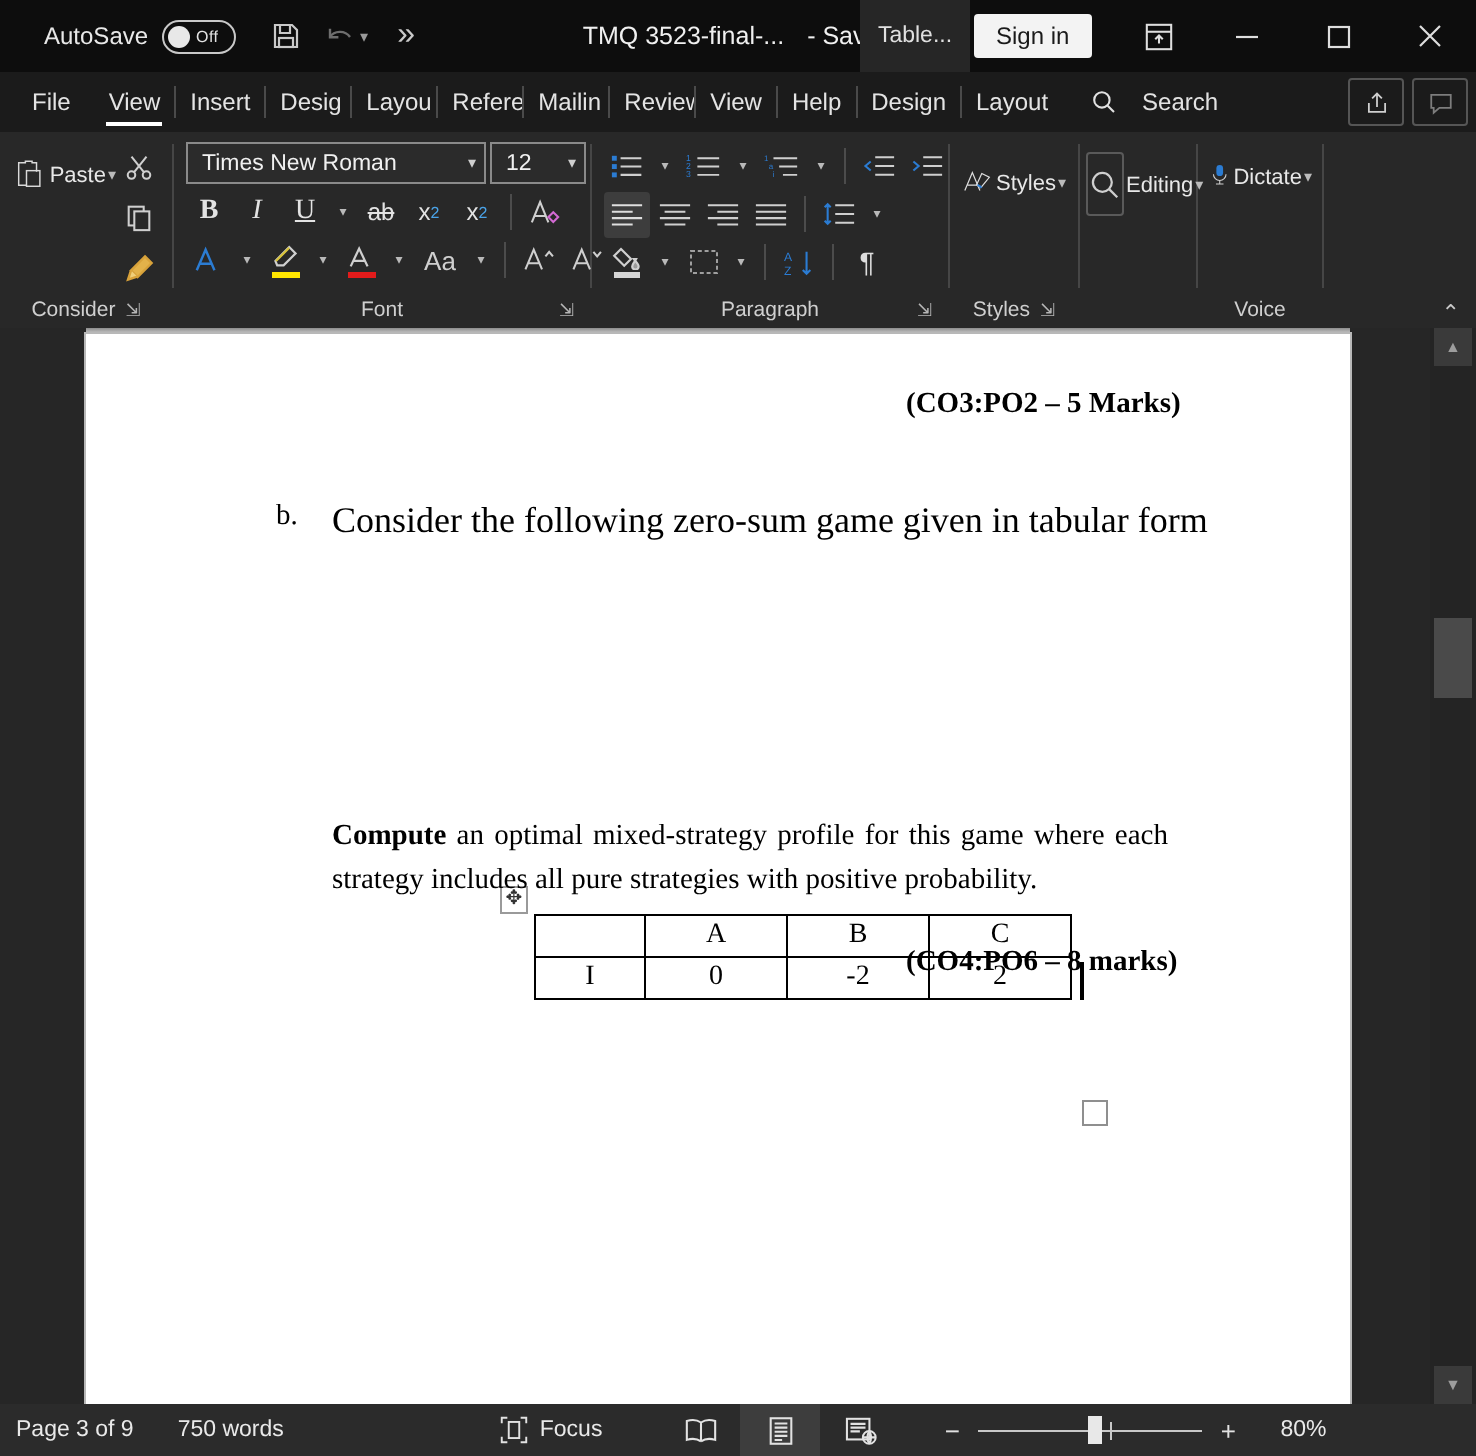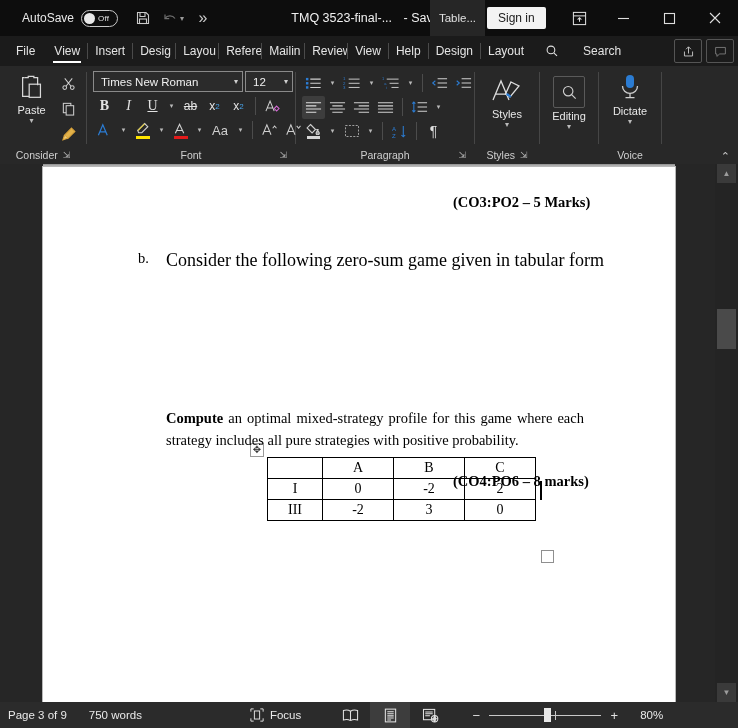--- a/index.html
+++ b/index.html
@@ -66,21 +66,21 @@
     color: #e4e4e4; position: relative; max-width: 42px; overflow: hidden;
     white-space: nowrap;
   }
   .tab.wide { max-width: none; }
   .tab.first { padding-left: 16px; padding-right: 12px; max-width: none; }
   .tab.active::after {
     content: ""; position: absolute; left: 6px; right: 6px; bottom: 3px;
     height: 2px; background: #ffffff;
   }
   .tab-sep { width: 1px; background: #4a4a4a; margin: 7px 0; }
-  .searchbox { display: flex; align-items: center; gap: 24px; margin-left: 14px; color: #e2e2e2; font-size: 12px; }
+  .searchbox { display: flex; align-items: center; gap: 12px; margin-left: 14px; color: #e2e2e2; font-size: 12px; }
   .tabsrow .right-ico { position: absolute; right: 4px; top: 3px; display: flex; gap: 4px; }
   .sq-btn {
     width: 28px; height: 24px; border: 1px solid #555; border-radius: 2px;
     display: flex; align-items: center; justify-content: center; color: #cfcfcf;
   }
   .sq-btn.muted { color: #7d7d7d; }
 
   
   .ribbon {
     height: 98px; background: #282828; display: flex; align-items: stretch;
@@ -89,21 +89,21 @@
   .grp { display: flex; flex-direction: column; position: relative; }
   .grp-body { flex: 1; display: flex; align-items: flex-start; padding: 4px 6px 0 6px; }
   .grp-label {
     height: 19px; display: flex; align-items: center; justify-content: center;
     font-size: 10.5px; color: #cfcfcf; gap: 5px;
   }
   .grp-div { width: 1px; background: #464646; margin: 6px 0 20px 0; }
   .dlg-launch { font-size: 9px; color: #b5b5b5; }
 
   .bigbtn {
-    display: flex; flex-direction: column; align-items: center; justify-content: flex-start;
+    display: flex; flex-direction: row; align-items: center; justify-content: flex-start;
     width: 52px; padding-top: 2px; color: #e8e8e8; font-size: 11px; gap: 1px;
   }
   .bigbtn .lbl { margin-top: 1px; }
   .bigbtn .chev { font-size: 8px; color: #bbb; line-height: 7px; }
 
   .icol { display: flex; flex-direction: column; gap: 2px; }
   .irow { display: flex; align-items: center; gap: 1px; height: 24px; }
   .ibtn {
     min-width: 23px; height: 23px; display: flex; align-items: center; justify-content: center;
     color: #e3e3e3; font-size: 12px; border-radius: 2px;
@@ -668,26 +668,20 @@
               <td>A</td>
               <td>B</td>
               <td>C</td>
             </tr>
             <tr>
               <td class="rowhead">I</td>
               <td>0</td>
               <td>-2</td>
               <td>2</td>
             </tr>
-            <tr>
-              <td class="rowhead">III</td>
-              <td>-2</td>
-              <td>3</td>
-              <td>0</td>
-            </tr>
           </tbody>
             </table>
         </div>
         <div class="caret"></div>
         <div class="resize-handle"></div>
 
         <div class="para" style="left:123px; top:240px; width:418px">
           <b>Compute</b><span> an optimal mixed-strategy profile for this game where each strategy includes all pure strategies with positive probability.</span>
         </div>
 

